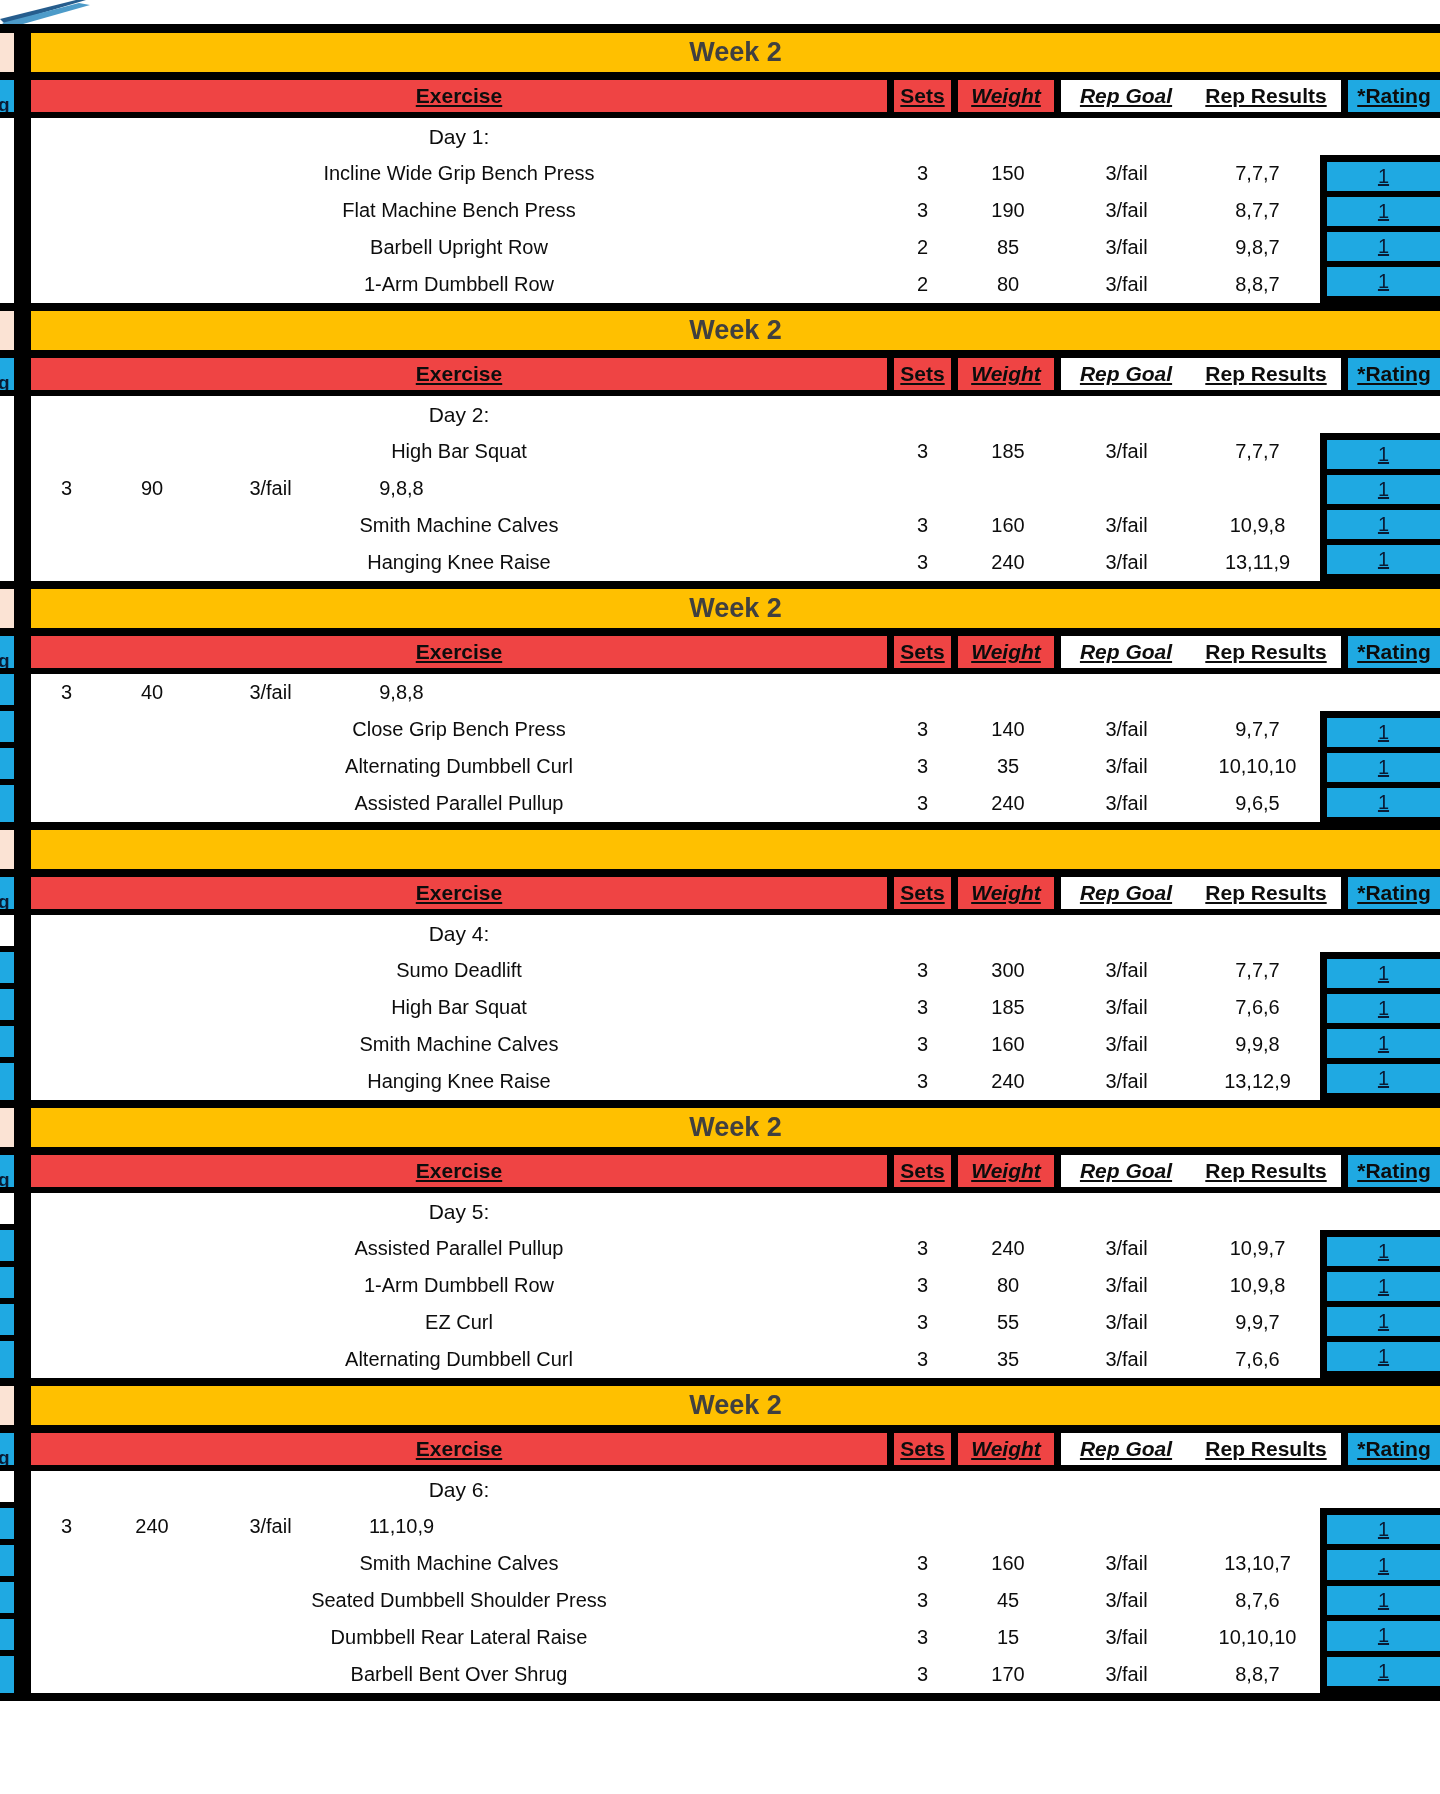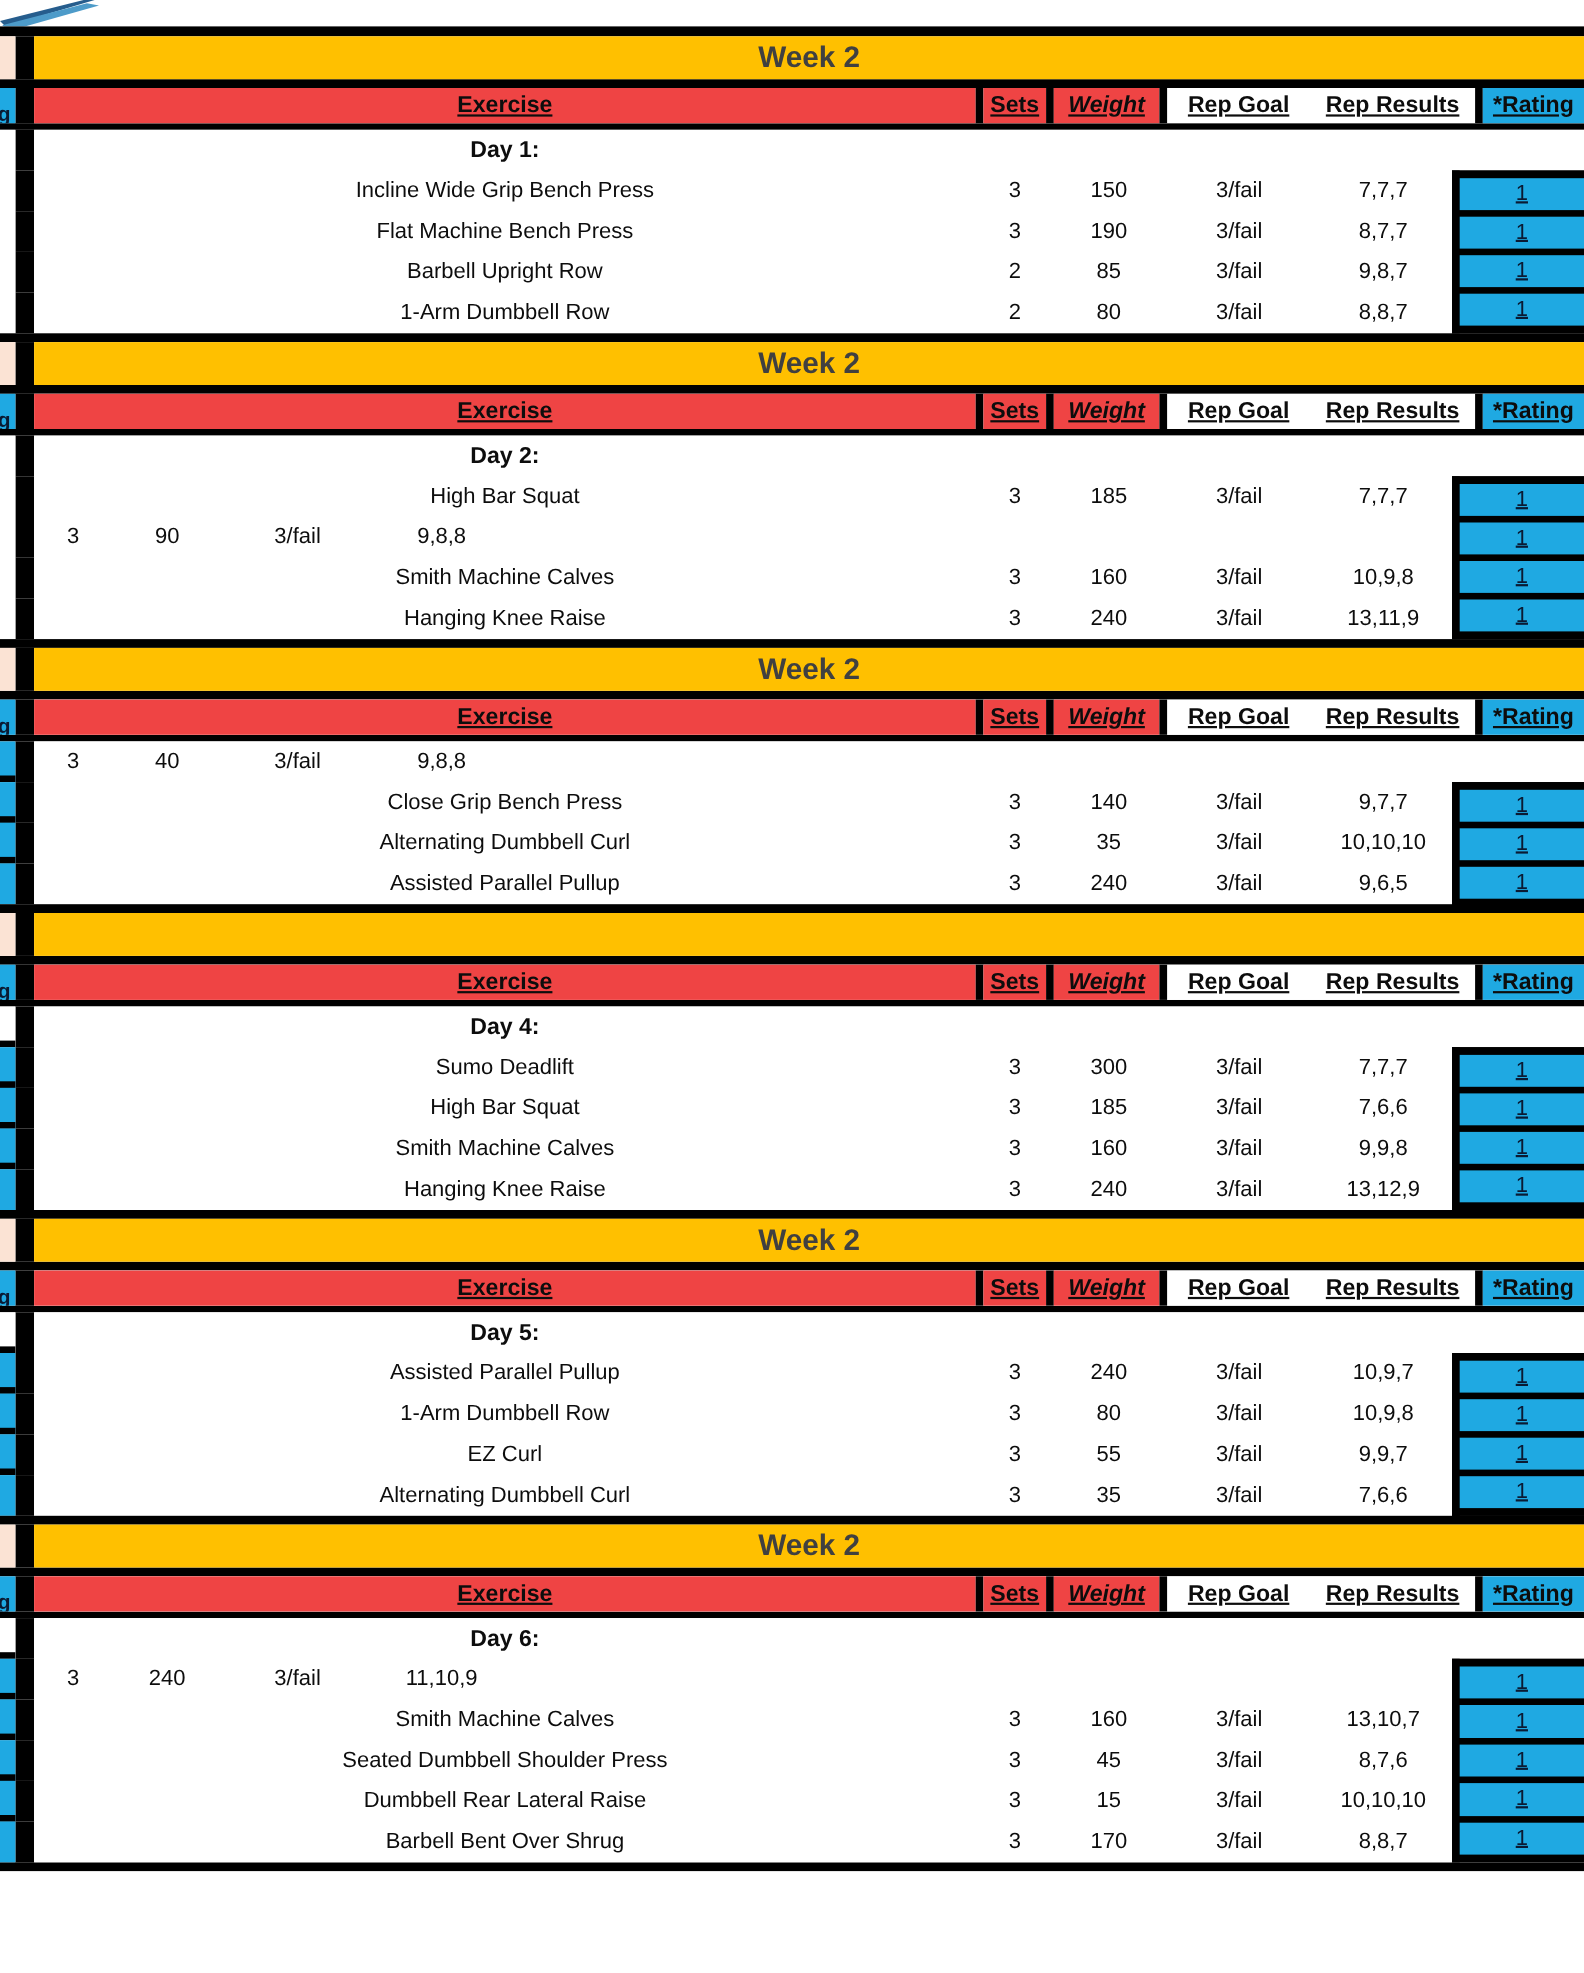--- a/index.html
+++ b/index.html
@@ -40,29 +40,29 @@
   .strip-g{position:absolute;left:-2px;bottom:-4px;font-weight:700;font-size:19px;
     color:#0a1a33;text-decoration:underline;}
   .hcell{display:flex;align-items:center;justify-content:center;
     font-weight:700;font-size:21px;text-decoration:underline;background:#ef4444;}
   .vb{width:7px;flex:none;background:#000;}
   .hc-ex{width:856px;flex:none;}
   .hc-sets{width:57px;flex:none;}
   .hc-wt{width:96px;flex:none;font-style:italic;}
   .hc-goals{width:280px;flex:none;display:flex;text-decoration:none;}
   .hc-goal{width:130px;flex:none;display:flex;align-items:center;justify-content:center;
-    font-weight:700;font-size:21px;text-decoration:underline;}
+    font-weight:700;font-size:21px;text-decoration:underline;font-style:italic;}
   .hc-res{width:150px;flex:none;display:flex;align-items:center;justify-content:center;
     font-weight:700;font-size:21px;text-decoration:underline;}
   .hc-rating{flex:1;background:var(--cyan);}
 
   
   .row-day{height:37px;}
   .day-cell{width:856px;flex:none;display:flex;align-items:center;justify-content:center;
-    font-weight:700;font-size:21px;}
+    font-weight:400;font-size:21px;}
   .row-day .strip.hl{border-bottom:6px solid #000;}
 
   
   .row-data{height:37px;}
   .dcell{display:flex;align-items:center;justify-content:center;font-size:20px;}
   .dc-ex{width:856px;flex:none;}
   .dc-sets{width:71px;flex:none;}
   .dc-wt{width:100px;flex:none;}
   .dc-goal{width:137px;flex:none;}
   .dc-res{width:125px;flex:none;}

